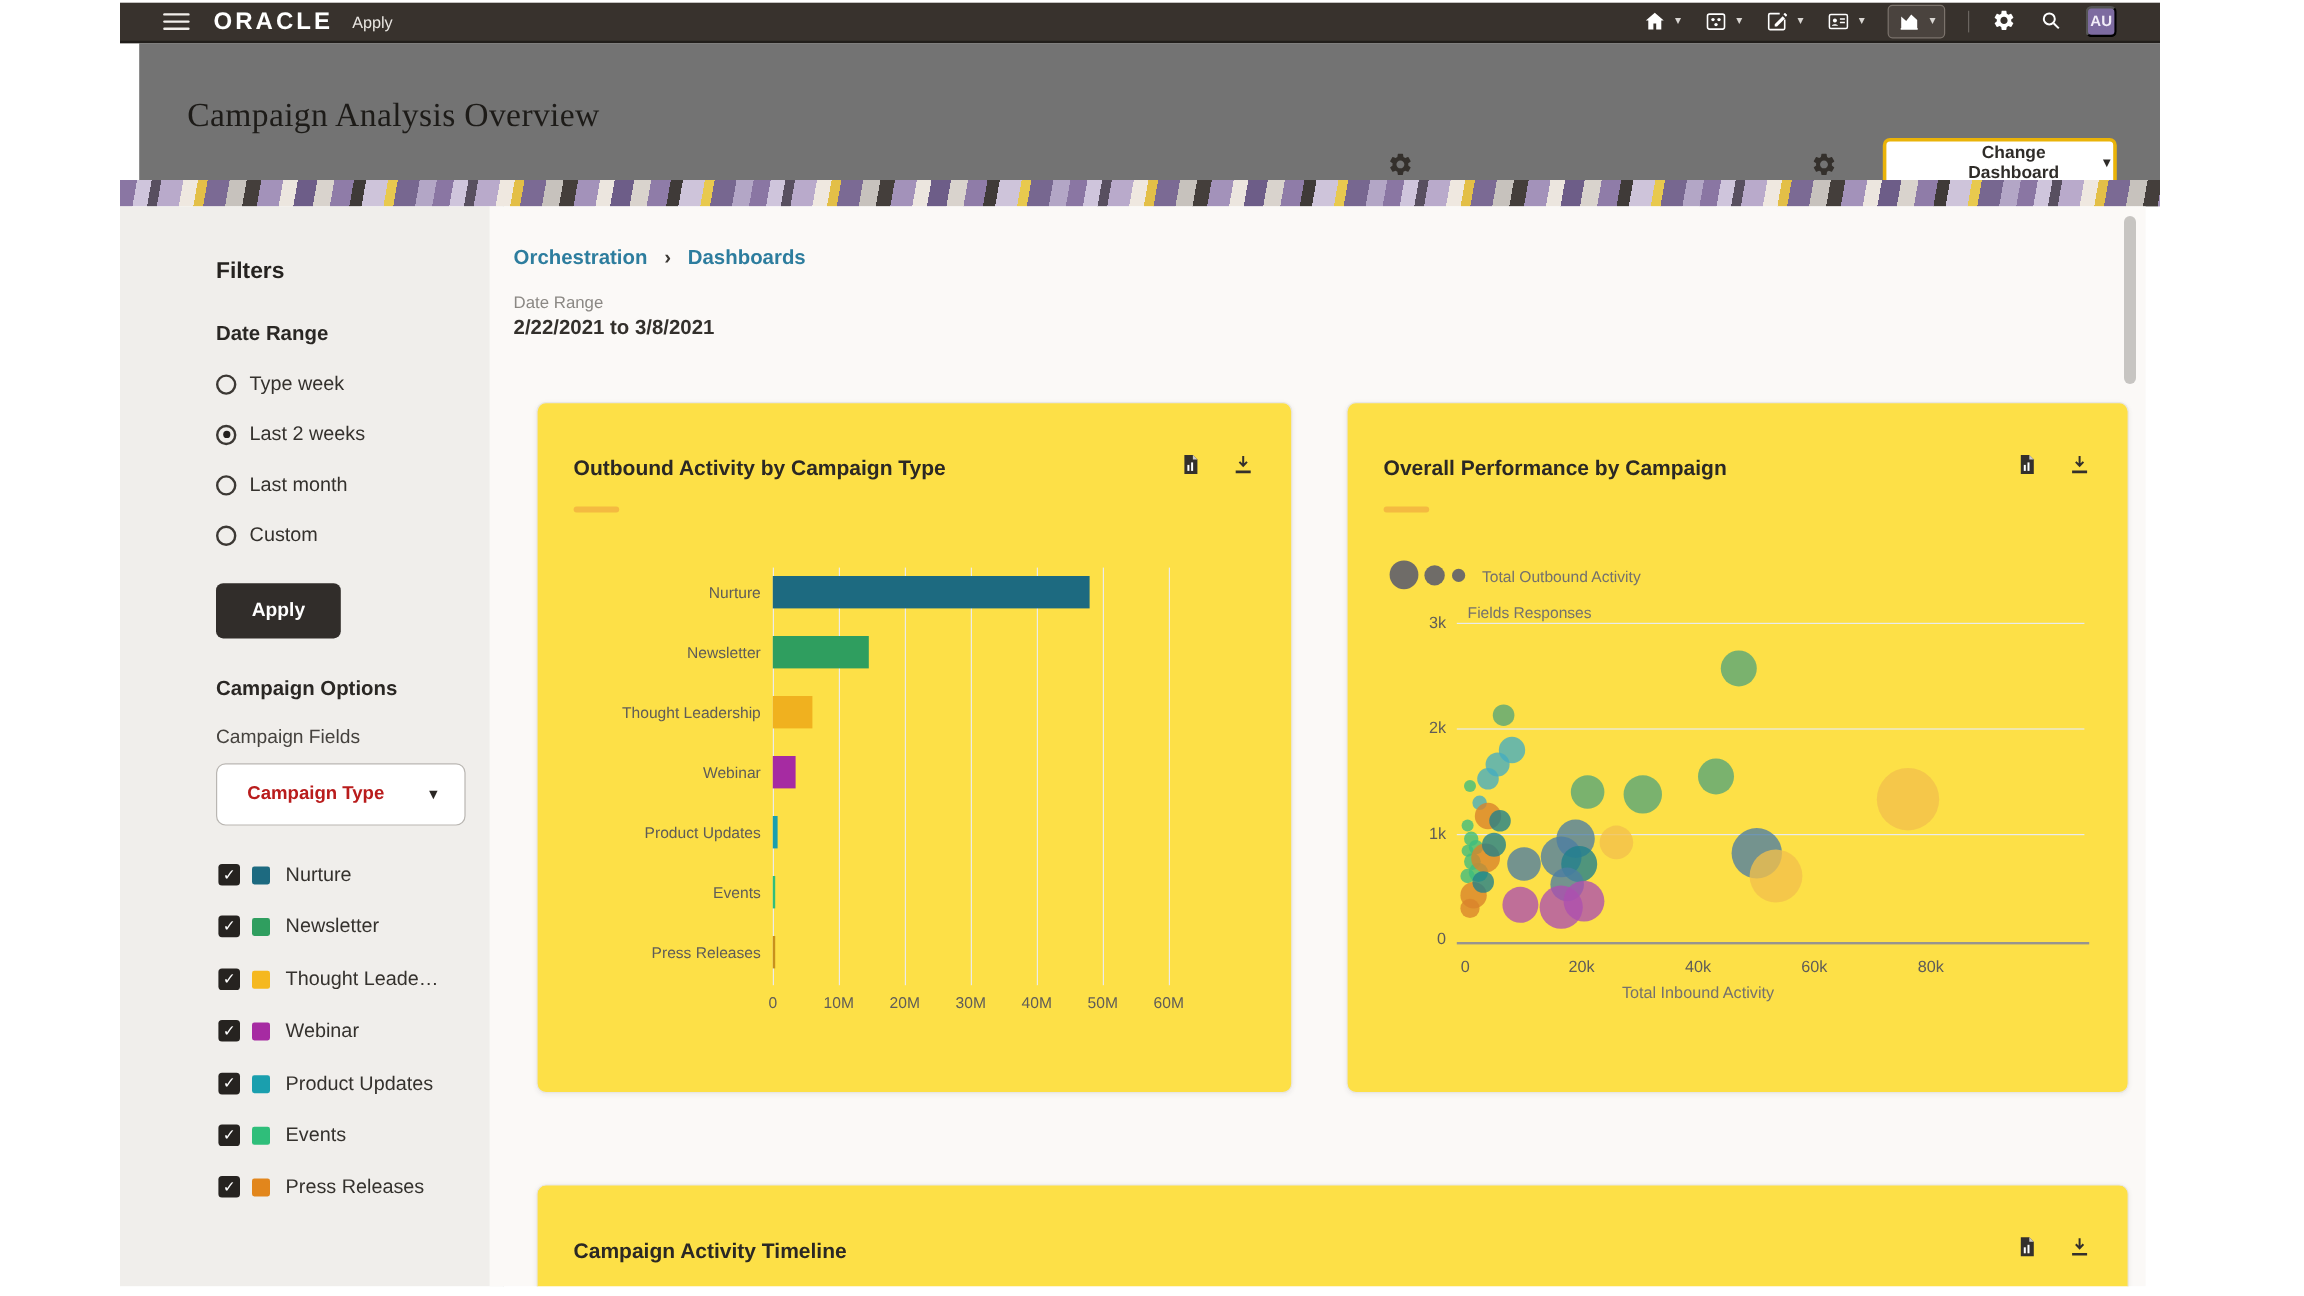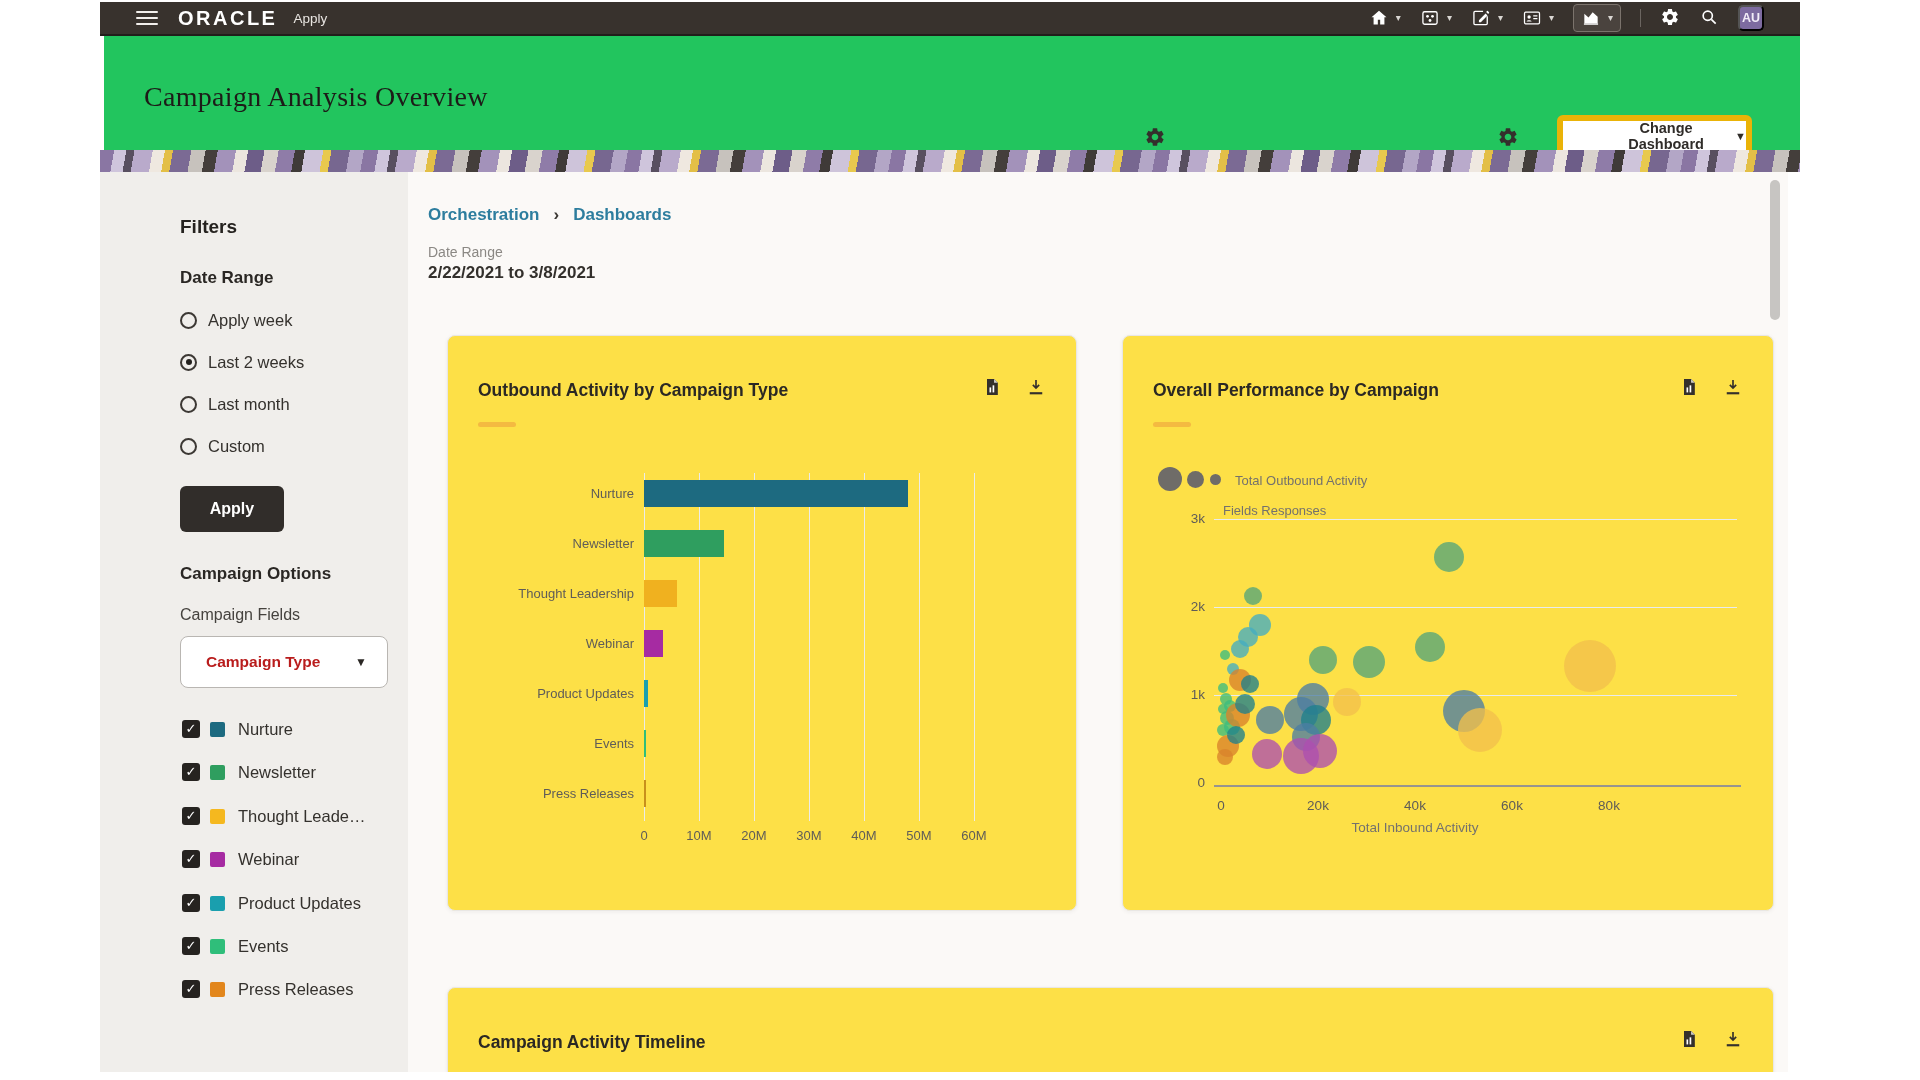--- a/index.html
+++ b/index.html
@@ -19,27 +19,27 @@
   .tb-item { display:flex; align-items:center; gap:7px; background:none; border:none; cursor:pointer; height:28px; }
   .tb-item svg { width:20px; height:20px; display:block; }
   .tb-caret { color:#d9d6d2; font-size:10px; line-height:1; }
   .tb-item.boxed { background:#4a433e; border:1px solid #7b736c; border-radius:4px; padding:3px 7px; }
   .tb-sep { width:1px; height:18px; background:#6b6560; }
   .tb-icon-btn { background:none; border:none; cursor:pointer; display:flex; align-items:center; }
   .tb-icon-btn svg { width:20px; height:20px; }
   .avatar { width:26px; height:26px; border-radius:5px; background:#7d6ba0; border:1px solid #96European87b2; color:#f2edf8; font-size:12.5px; font-weight:bold; display:flex; align-items:center; justify-content:center; }
 
   
-  .page-header { position:absolute; left:4px; top:34px; width:1700px; height:135px; background:#22c55e; }
+  .page-header { position:absolute; left:16px; top:34px; width:1700px; height:135px; background:#737373; }
   .page-title { position:absolute; left:40px; top:45px; font-family:"Liberation Serif", serif; font-size:28px; font-weight:500; color:#1d1b18; letter-spacing:.3px; }
   .gear-btn { position:absolute; background:none; border:none; cursor:pointer; width:24px; height:24px; }
   .gear-btn svg { width:22px; height:22px; }
   #gear-dashboard { left:1039px; top:90px; }
   #gear-header { left:1392px; top:90px; }
-  .change-dash { position:absolute; left:1453px; top:79px; width:195px; height:42px; background:#fff; border:6px solid #eab308; border-radius:6px; cursor:pointer; display:flex; align-items:center; justify-content:center; gap:14px; font-size:14.5px; font-weight:bold; color:#2f2c29; font-family:"Liberation Sans", sans-serif;padding-left:48px; }
+  .change-dash { position:absolute; left:1453px; top:79px; width:195px; height:42px; background:#fff; border:3px solid #eab308; border-radius:6px; cursor:pointer; display:flex; align-items:center; justify-content:center; gap:14px; font-size:14.5px; font-weight:bold; color:#2f2c29; font-family:"Liberation Sans", sans-serif;padding-left:48px; }
   .change-dash .caret { font-size:11px; color:#2f2c29; }
 
   
   .banner { position:absolute; left:0; top:148px; width:1700px; height:22px;
     background-image:
       repeating-linear-gradient(100deg,
         #8a76a3 0 14px, #cfc5dc 14px 26px, #584f60 26px 34px, #b9aacb 34px 52px,
         #efe8e0 52px 64px, #e3bf47 64px 72px, #7b6a94 72px 90px, #c7c2bd 90px 104px,
         #443e3b 104px 116px, #a392ba 116px 134px, #ece6df 134px 146px, #6d5d88 146px 162px,
         #d9d3cd 162px 176px, #8f7ca8 176px 192px, #3f3a38 192px 202px, #cec4da 202px 220px,
@@ -208,21 +208,21 @@
     <div class="banner"></div>
 
     <div class="body-row">
 
       <aside class="sidebar">
         <div class="sb-h1">Filters</div>
         <div class="sb-h2" style="top:96px;">Date Range</div>
         <div id="radio-list">
             <div class="radio-row" style="top: 136px;">
               <span class="radio-circle"></span>
-              <span class="rlabel">Apply week</span>
+              <span class="rlabel">Type week</span>
             </div>
             <div class="radio-row" style="top: 178px;">
               <span class="radio-circle sel"></span>
               <span class="rlabel">Last 2 weeks</span>
             </div>
             <div class="radio-row" style="top: 220px;">
               <span class="radio-circle"></span>
               <span class="rlabel">Last month</span>
             </div>
             <div class="radio-row" style="top: 262px;">

